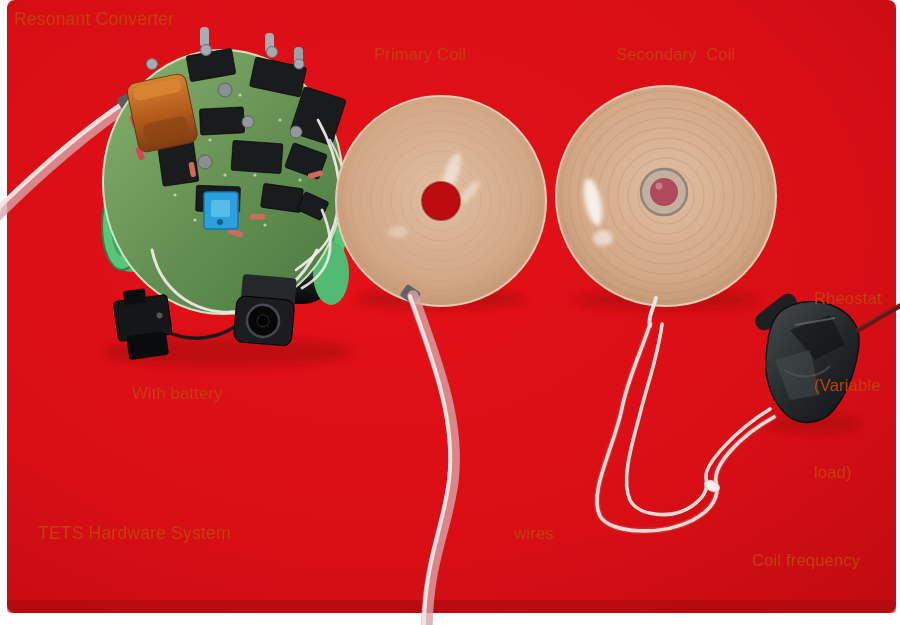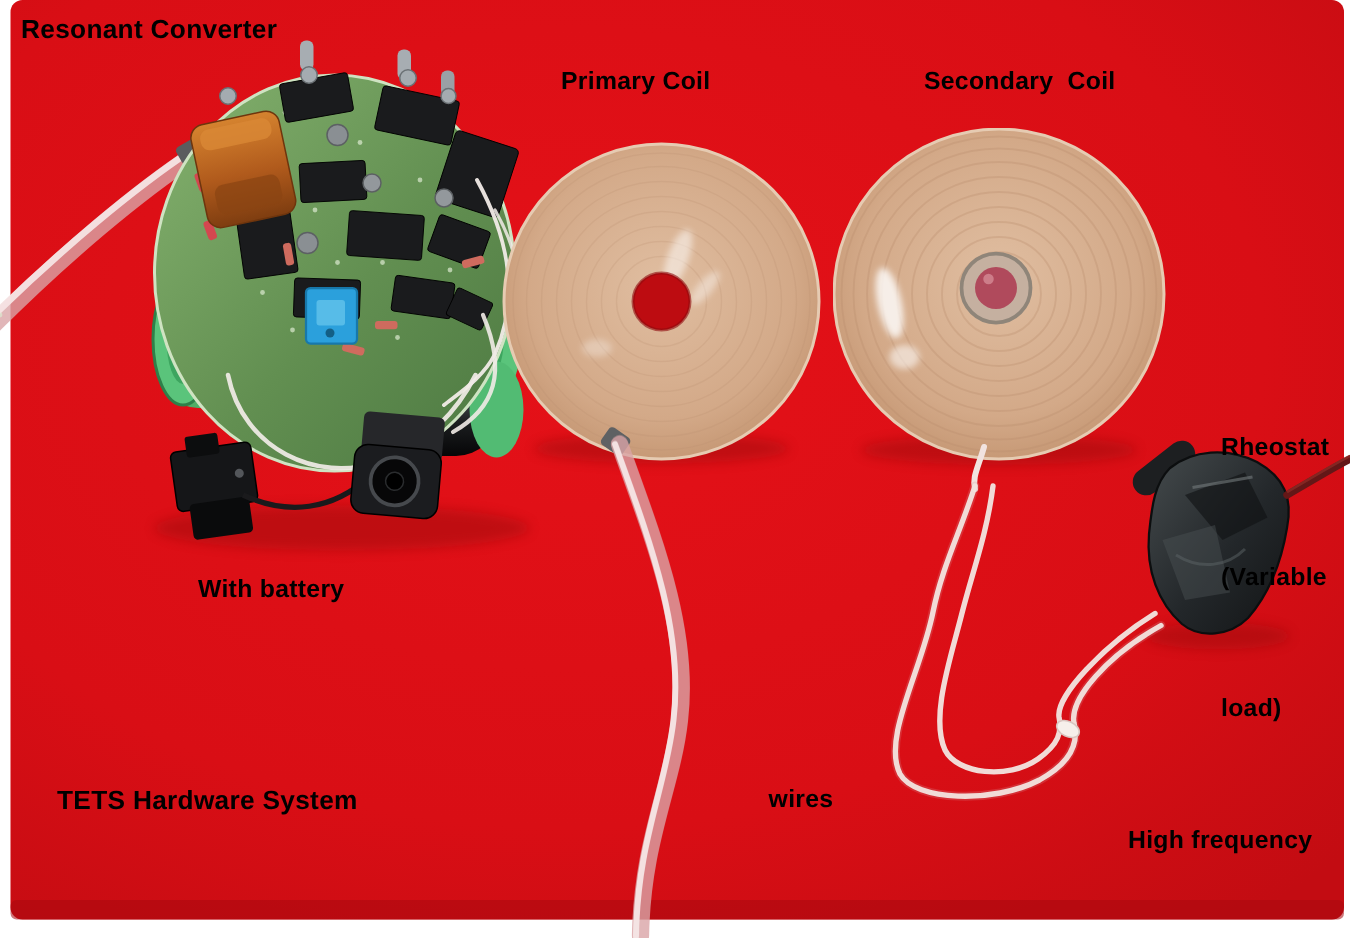--- a/index.html
+++ b/index.html
@@ -1,19 +1,19 @@
 <!DOCTYPE html>
 <html><head>
 <meta charset="utf-8">
 <style>
   html,body{margin:0;padding:0;background:#ffffff;}
   .stage{position:relative;width:900px;height:625px;overflow:hidden;background:#ffffff;
          font-family:"Liberation Sans",sans-serif;}
   .stage svg{position:absolute;left:0;top:0;}
-  .label{position:absolute;color:#000000;font-weight:700;font-size:16.5px;line-height:29px;
+  .label{position:absolute;color:#c2410c;font-weight:400;font-size:16.5px;line-height:29px;
          white-space:pre;letter-spacing:.2px;}
   .label.big{font-size:17.5px;}
   .label.center{text-align:center;}
 </style>
 </head>
 <body>
 
 <div class="stage">
 
 <svg width="900" height="625" viewBox="0 0 900 625">
@@ -256,18 +256,18 @@
     <div>Rheostat</div>
     <div>(Variable</div>
     <div>load)</div>
   </div>
 
   <div class="label center" style="left:468px;top:461px;width:132px;">
     <div>wires</div>
   </div>
 
   <div class="label" style="left:752px;top:488px;">
-    <div>High frequency</div>
+    <div>Coil frequency</div>
     
   </div>
 
   <div class="label big" style="left:38px;top:519px;">TETS Hardware System</div>
 </div>
 
 </body></html>

